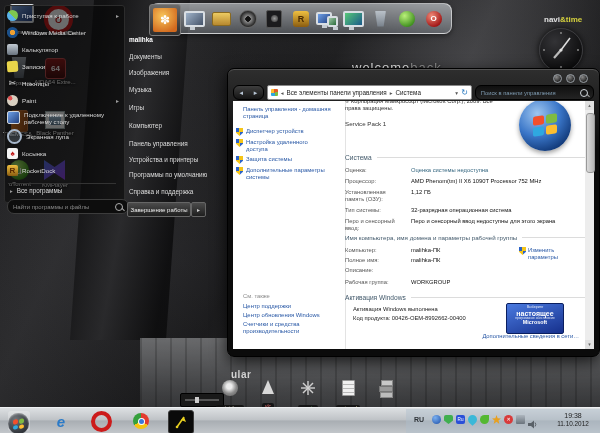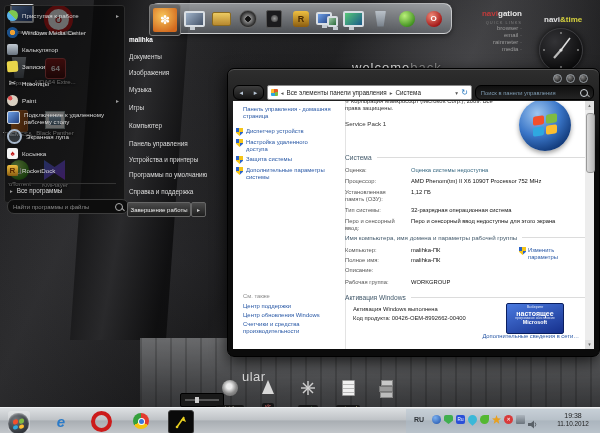--- a/index.html
+++ b/index.html
@@ -27,21 +27,21 @@
   #nav-block{left:452px;top:9px;width:70px;text-align:right;}
   #nav-title{font-size:8px;font-weight:bold;color:#e8e8e8;}
   #nav-title .red{color:#c23b3b;}
   #nav-sub{font-size:4px;color:#7d7d7d;letter-spacing:1px;margin-top:2px;}
   .nav-link{font-size:6px;color:#9c9c9c;line-height:7px;cursor:pointer;}
   #dt-title{left:544px;top:15px;font-size:8px;font-weight:bold;color:#e2e2e2;}
   #dt-title .yel{color:#d6d23e;}
   #clockface{left:539px;top:28px;width:42px;height:42px;border-radius:50%;
     background:radial-gradient(circle at 35% 30%,#333336,#0d0d0e 75%);
     border:1px solid #3c3c3f;box-shadow:0 0 6px rgba(0,0,0,.8);}
-  #frag{left:242px;top:369px;font-size:13px;font-weight:normal;color:#d8d8d8;letter-spacing:.5px;}
+  #frag{left:231px;top:369px;font-size:10px;font-weight:bold;color:#d8d8d8;letter-spacing:.5px;}
 
   
   #topdock{left:150px;top:3px;width:292px;height:29px;border-radius:8px;
     background:linear-gradient(rgba(235,240,245,.55),rgba(180,190,200,.30));
     border:1px solid rgba(255,255,255,.55);display:flex;align-items:center;
     justify-content:space-around;padding:0 4px;box-shadow:0 2px 5px rgba(0,0,0,.4);}
   .dk{width:22px;height:22px;display:flex;align-items:center;justify-content:center;cursor:pointer;}
   .mon{width:17px;height:12px;border:2px solid #d9dee3;border-radius:2px;
     background:linear-gradient(135deg,#6ea0e8,#22407f);position:relative;}
   .mon::after{content:"";position:absolute;left:4px;bottom:-5px;width:5px;height:3px;background:#c6ccd2;}
@@ -161,28 +161,20 @@
 
 <div id="stage" class="nosel">
 
   <div id="wall" class="ab"></div>
   <div id="building" class="ab"></div>
   <div id="street" class="ab"></div>
   <div id="welcome" class="ab wp-txt"><span>welcome</span><span class="dim">back</span></div>
   <div id="floral" class="ab">✽ ✽ ✽</div>
   <div id="frag" class="ab">ular</div>
 
-  <div id="nav-block" class="ab">
-    <div id="nav-title"><span class="red">navi</span><span>gation</span></div>
-    <div id="nav-sub">QUICK LINKS</div>
-    <div class="nav-link">browser ·</div>
-    <div class="nav-link">email ·</div>
-    <div class="nav-link">rainmeter ·</div>
-    <div class="nav-link">media ·</div>
-  </div>
 
   <div id="dt-title" class="ab"><span>navi</span><span class="yel">&amp;time</span></div>
   <div id="clockface" class="ab">
     <svg width="42" height="42" viewBox="0 0 42 42">
       <circle cx="21" cy="4" r="1" fill="#888"></circle>
         <circle cx="38" cy="21" r="1" fill="#888"></circle>
       <circle cx="21" cy="38" r="1" fill="#888"></circle>
         <circle cx="4" cy="21" r="1" fill="#888"></circle>
       <line x1="21" y1="21" x2="30" y2="9" stroke="#ddd" stroke-width="1.6"></line>
       <line x1="21" y1="21" x2="14" y2="29" stroke="#bbb" stroke-width="2.2"></line>

